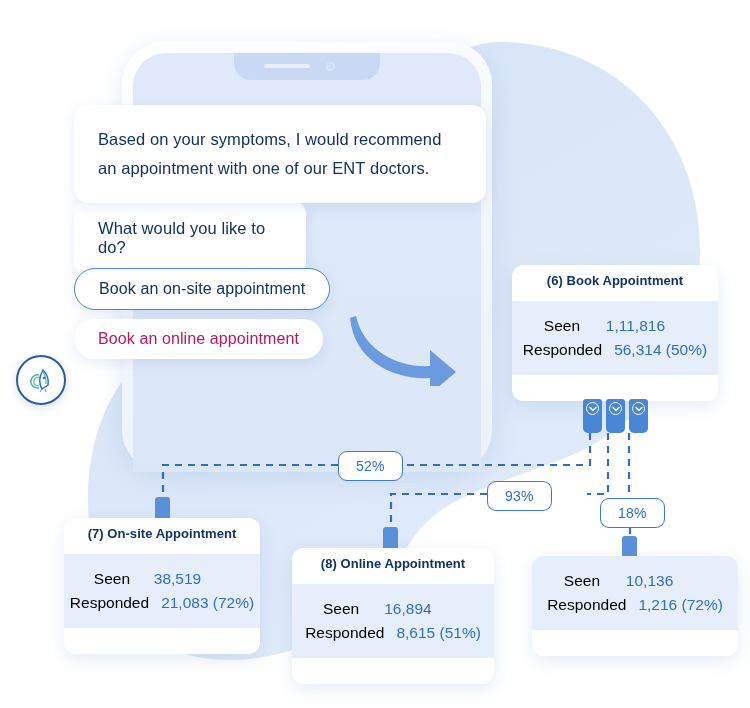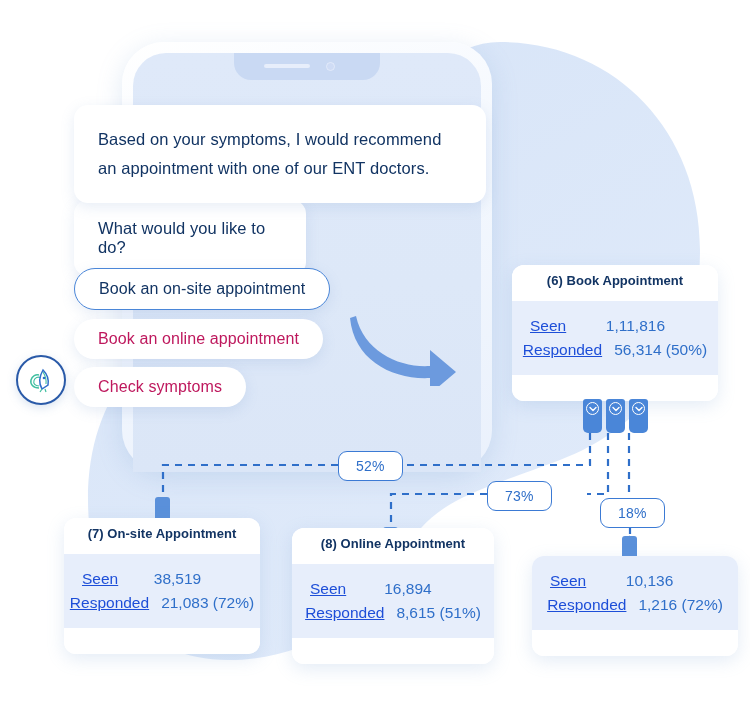--- a/index.html
+++ b/index.html
@@ -134,38 +134,37 @@
   .card-foot { height: 26px; background: #ffffff; }
   .stat-row {
     display: flex;
     justify-content: center;
     align-items: baseline;
     margin: 2px 0 6px;
     font-size: 15.5px;
   }
   .stat-row:last-child { margin-bottom: 0; }
   .stat-label {
-    color: #1d4ed8;
-    text-align: left;
+    color: #000000;
+    text-align: center;
     padding-right: 12px;
     white-space: nowrap;
-    text-decoration: underline;
   }
   .stat-value {
     color: #2f6fc9;
     font-weight: normal;
     text-align: left;
     white-space: nowrap;
   }
   .w-lab { width: 92px; }
   .w-val { width: 118px; }
 
   #card-6 { left: 512px; top: 265px; width: 206px; }
   #card-7 { left: 64px; top: 518px; width: 196px; }
-  #card-8 { left: 292px; top: 528px; width: 202px; }
+  #card-8 { left: 292px; top: 548px; width: 202px; }
   #card-9 { left: 532px; top: 556px; width: 206px; }
 
   
   .connectors { position: absolute; inset: 0; z-index: 7; pointer-events: none; }
 
   
   .pill {
     position: absolute;
     background: #ffffff;
     border: 1.6px solid #3b7ad4;
@@ -288,35 +287,34 @@
 
   <div class="anchor" id="anchor-7"></div>
   <div class="anchor" id="anchor-8"></div>
   <div class="anchor" id="anchor-9"></div>
 
   <div class="bubble" id="bubble-2">What would you like to do?</div>
   <div class="bubble" id="bubble-1">Based on your symptoms, I would recommend an appointment with one of our ENT doctors.</div>
 
   <div class="option selected" id="opt-1">Book an on-site appointment</div>
   <div class="option plain" id="opt-2">Book an online appointment</div>
-  <div class="option plain" id="opt-3">Check symptoms</div>
 
   <div class="avatar">
     <svg width="30" height="30" viewBox="0 0 30 30">
       <path d="M13,23 C7,23 4,19 5,15 C6,11 10,9 13,10" fill="none" stroke="#3fbfa0" stroke-width="1.5"></path>
       <path d="M13,21 C9,21 7,18.5 8,15.5 C9,12.5 12,11.5 14,12.5" fill="none" stroke="#3fbfa0" stroke-width="1.1"></path>
       <path d="M17,5 C21,9 23,14 22,20 L16,24 C13,19 13,12 17,5 Z" fill="none" stroke="#2f6fc9" stroke-width="1.5"></path>
       <path d="M17,7 C19.5,11 20.5,15 20,19" fill="none" stroke="#3fbfa0" stroke-width="1.1"></path>
       <circle cx="18" cy="13" r="1.3" fill="#2f6fc9"></circle>
       <path d="M16,24 L14,27 M19,24 L20,27" stroke="#3fbfa0" stroke-width="1.2" fill="none"></path>
     </svg>
   </div>
 
   <div class="pill" id="pill-52">52%</div>
-  <div class="pill" id="pill-30">73%</div>
+  <div class="pill" id="pill-30">93%</div>
   <div class="pill" id="pill-18">18%</div>
 
   <div class="card" id="card-6">
     <div class="card-title">(6) Book Appointment</div>
     <div class="card-body">
       <div class="stat-row">
         <span class="stat-label w-lab">Seen</span>
         <span class="stat-value w-val">1,11,816</span>
       </div>
       <div class="stat-row">

